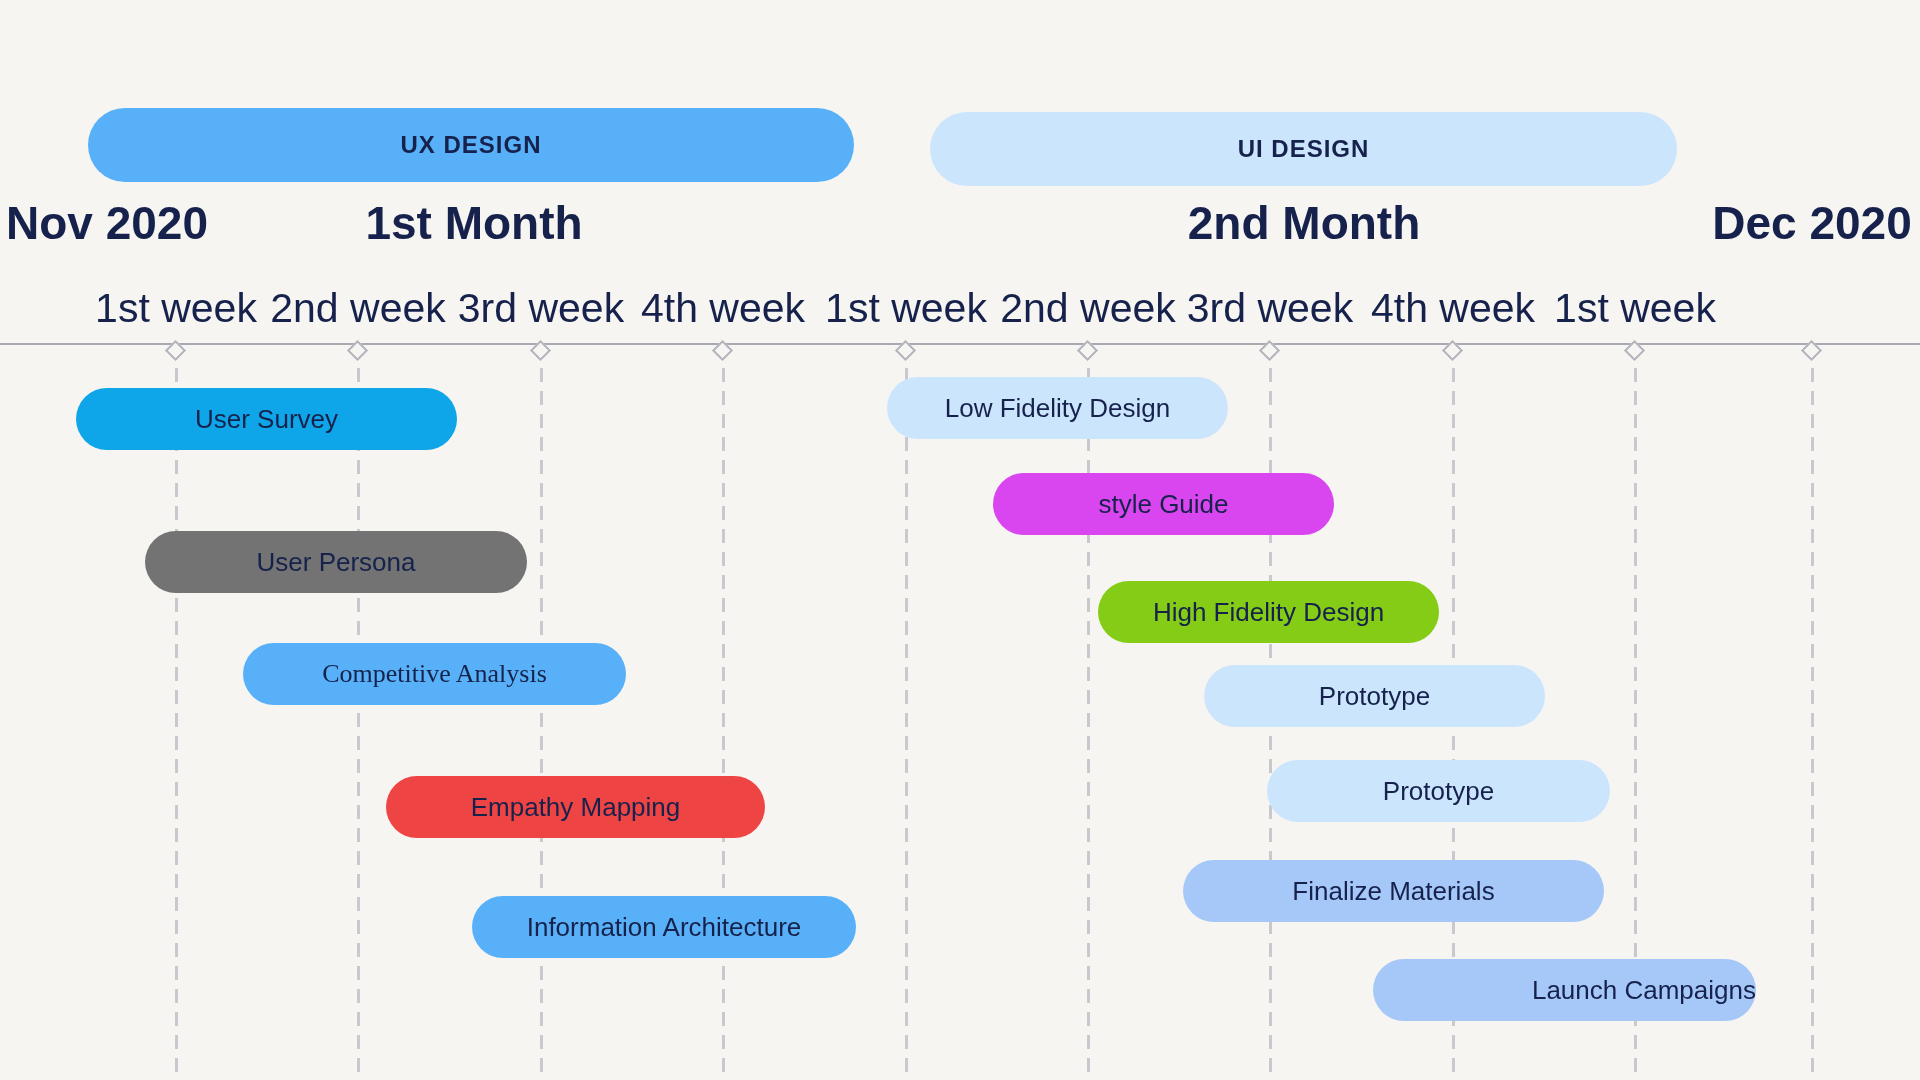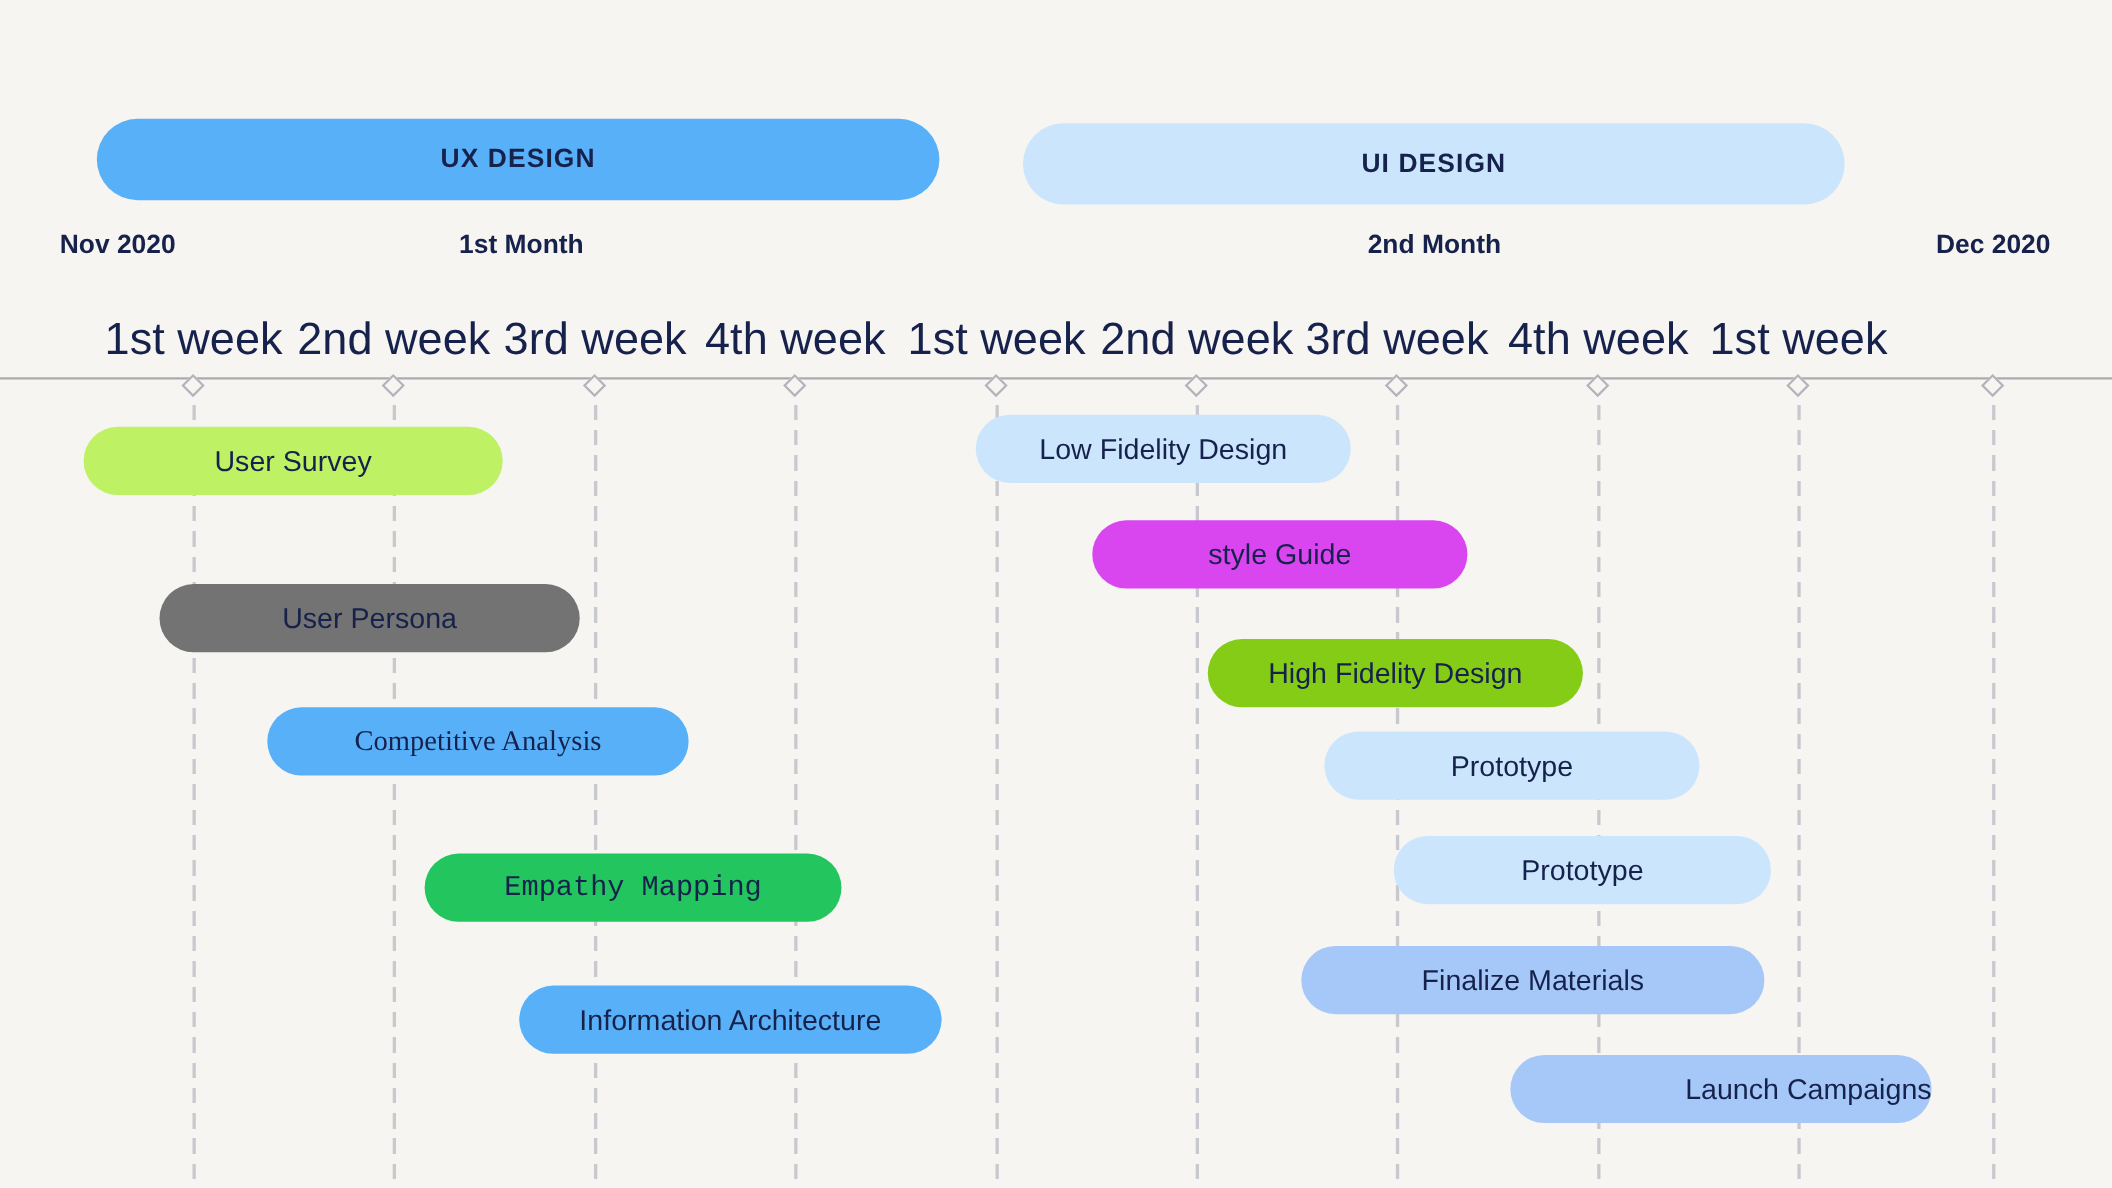--- a/index.html
+++ b/index.html
@@ -8,21 +8,21 @@
     background:#f7f5f2;color:#16224c;
     font-family:"Liberation Sans", sans-serif;
   }
   .phase{
     position:absolute;border-radius:40px;
     display:flex;align-items:center;justify-content:center;
     font-size:24px;font-weight:700;letter-spacing:1px;white-space:nowrap;
   }
   .month{
     position:absolute;transform:translate(-50%,-50%);
-    font-size:24px;font-weight:600;white-space:nowrap;
+    font-size:46px;font-weight:600;white-space:nowrap;
   }
   .week{
     position:absolute;transform:translate(-50%,-50%);
     font-size:41px;font-weight:500;white-space:nowrap;
   }
   .axis{
     position:absolute;left:0;top:343px;width:1920px;height:2px;
     background:#a9a9b0;
   }
   .dash-col{
@@ -89,42 +89,42 @@
       <div class="diamond" style="left: 1445px; top: 343px;"></div>
       <div class="dash-col" style="left: 1633.5px;"></div>
       <div class="diamond" style="left: 1627px; top: 343px;"></div>
       <div class="dash-col" style="left: 1810.5px;"></div>
       <div class="diamond" style="left: 1804px; top: 343px;"></div>
     </div>
   <div>
       <div class="task" style="left: 887px; top: 377px; width: 341px; background: rgb(203, 229, 253);">
         <span class="label">Low Fidelity Design</span>
       </div>
-      <div class="task" style="left: 76px; top: 388px; width: 381px; background: #bef264;">
+      <div class="task" style="left: 76px; top: 388px; width: 381px; background: #0ea5e9;">
         <span class="label">User Survey</span>
       </div>
       <div class="task" style="left: 993px; top: 473px; width: 341px; background: #d946ef;">
         <span class="label">style Guide</span>
       </div>
       <div class="task" style="left: 145px; top: 531px; width: 382px; background: #737373;">
         <span class="label">User Persona</span>
       </div>
       <div class="task" style="left: 1098px; top: 569px; width: 341px; background: #84cc16; margin-top: 12px;">
         <span class="label">High Fidelity Design</span>
       </div>
       <div class="task" style="left: 243px; top: 643px; width: 383px; background: rgb(88, 177, 248); font-family: Liberation Serif, serif;">
         <span class="label">Competitive Analysis</span>
       </div>
       <div class="task" style="left: 1204px; top: 665px; width: 341px; background: rgb(203, 229, 253);">
         <span class="label">Prototype</span>
       </div>
       <div class="task" style="left: 1267px; top: 760px; width: 343px; background: rgb(203, 229, 253);">
         <span class="label">Prototype</span>
       </div>
-      <div class="task" style="left: 386px; top: 776px; width: 379px; background: #22c55e; font-family: Liberation Mono, monospace;">
+      <div class="task" style="left: 386px; top: 776px; width: 379px; background: #ef4444;">
         <span class="label">Empathy Mapping</span>
       </div>
       <div class="task" style="left: 1183px; top: 860px; width: 421px; background: rgb(165, 200, 248);">
         <span class="label">Finalize Materials</span>
       </div>
       <div class="task" style="left: 472px; top: 896px; width: 384px; background: rgb(88, 177, 248);">
         <span class="label">Information Architecture</span>
       </div>
       <div class="task" style="left: 1373px; top: 959px; width: 383px; background: rgb(165, 200, 248); justify-content: flex-end;">
         <span class="label">Launch Campaigns</span>

